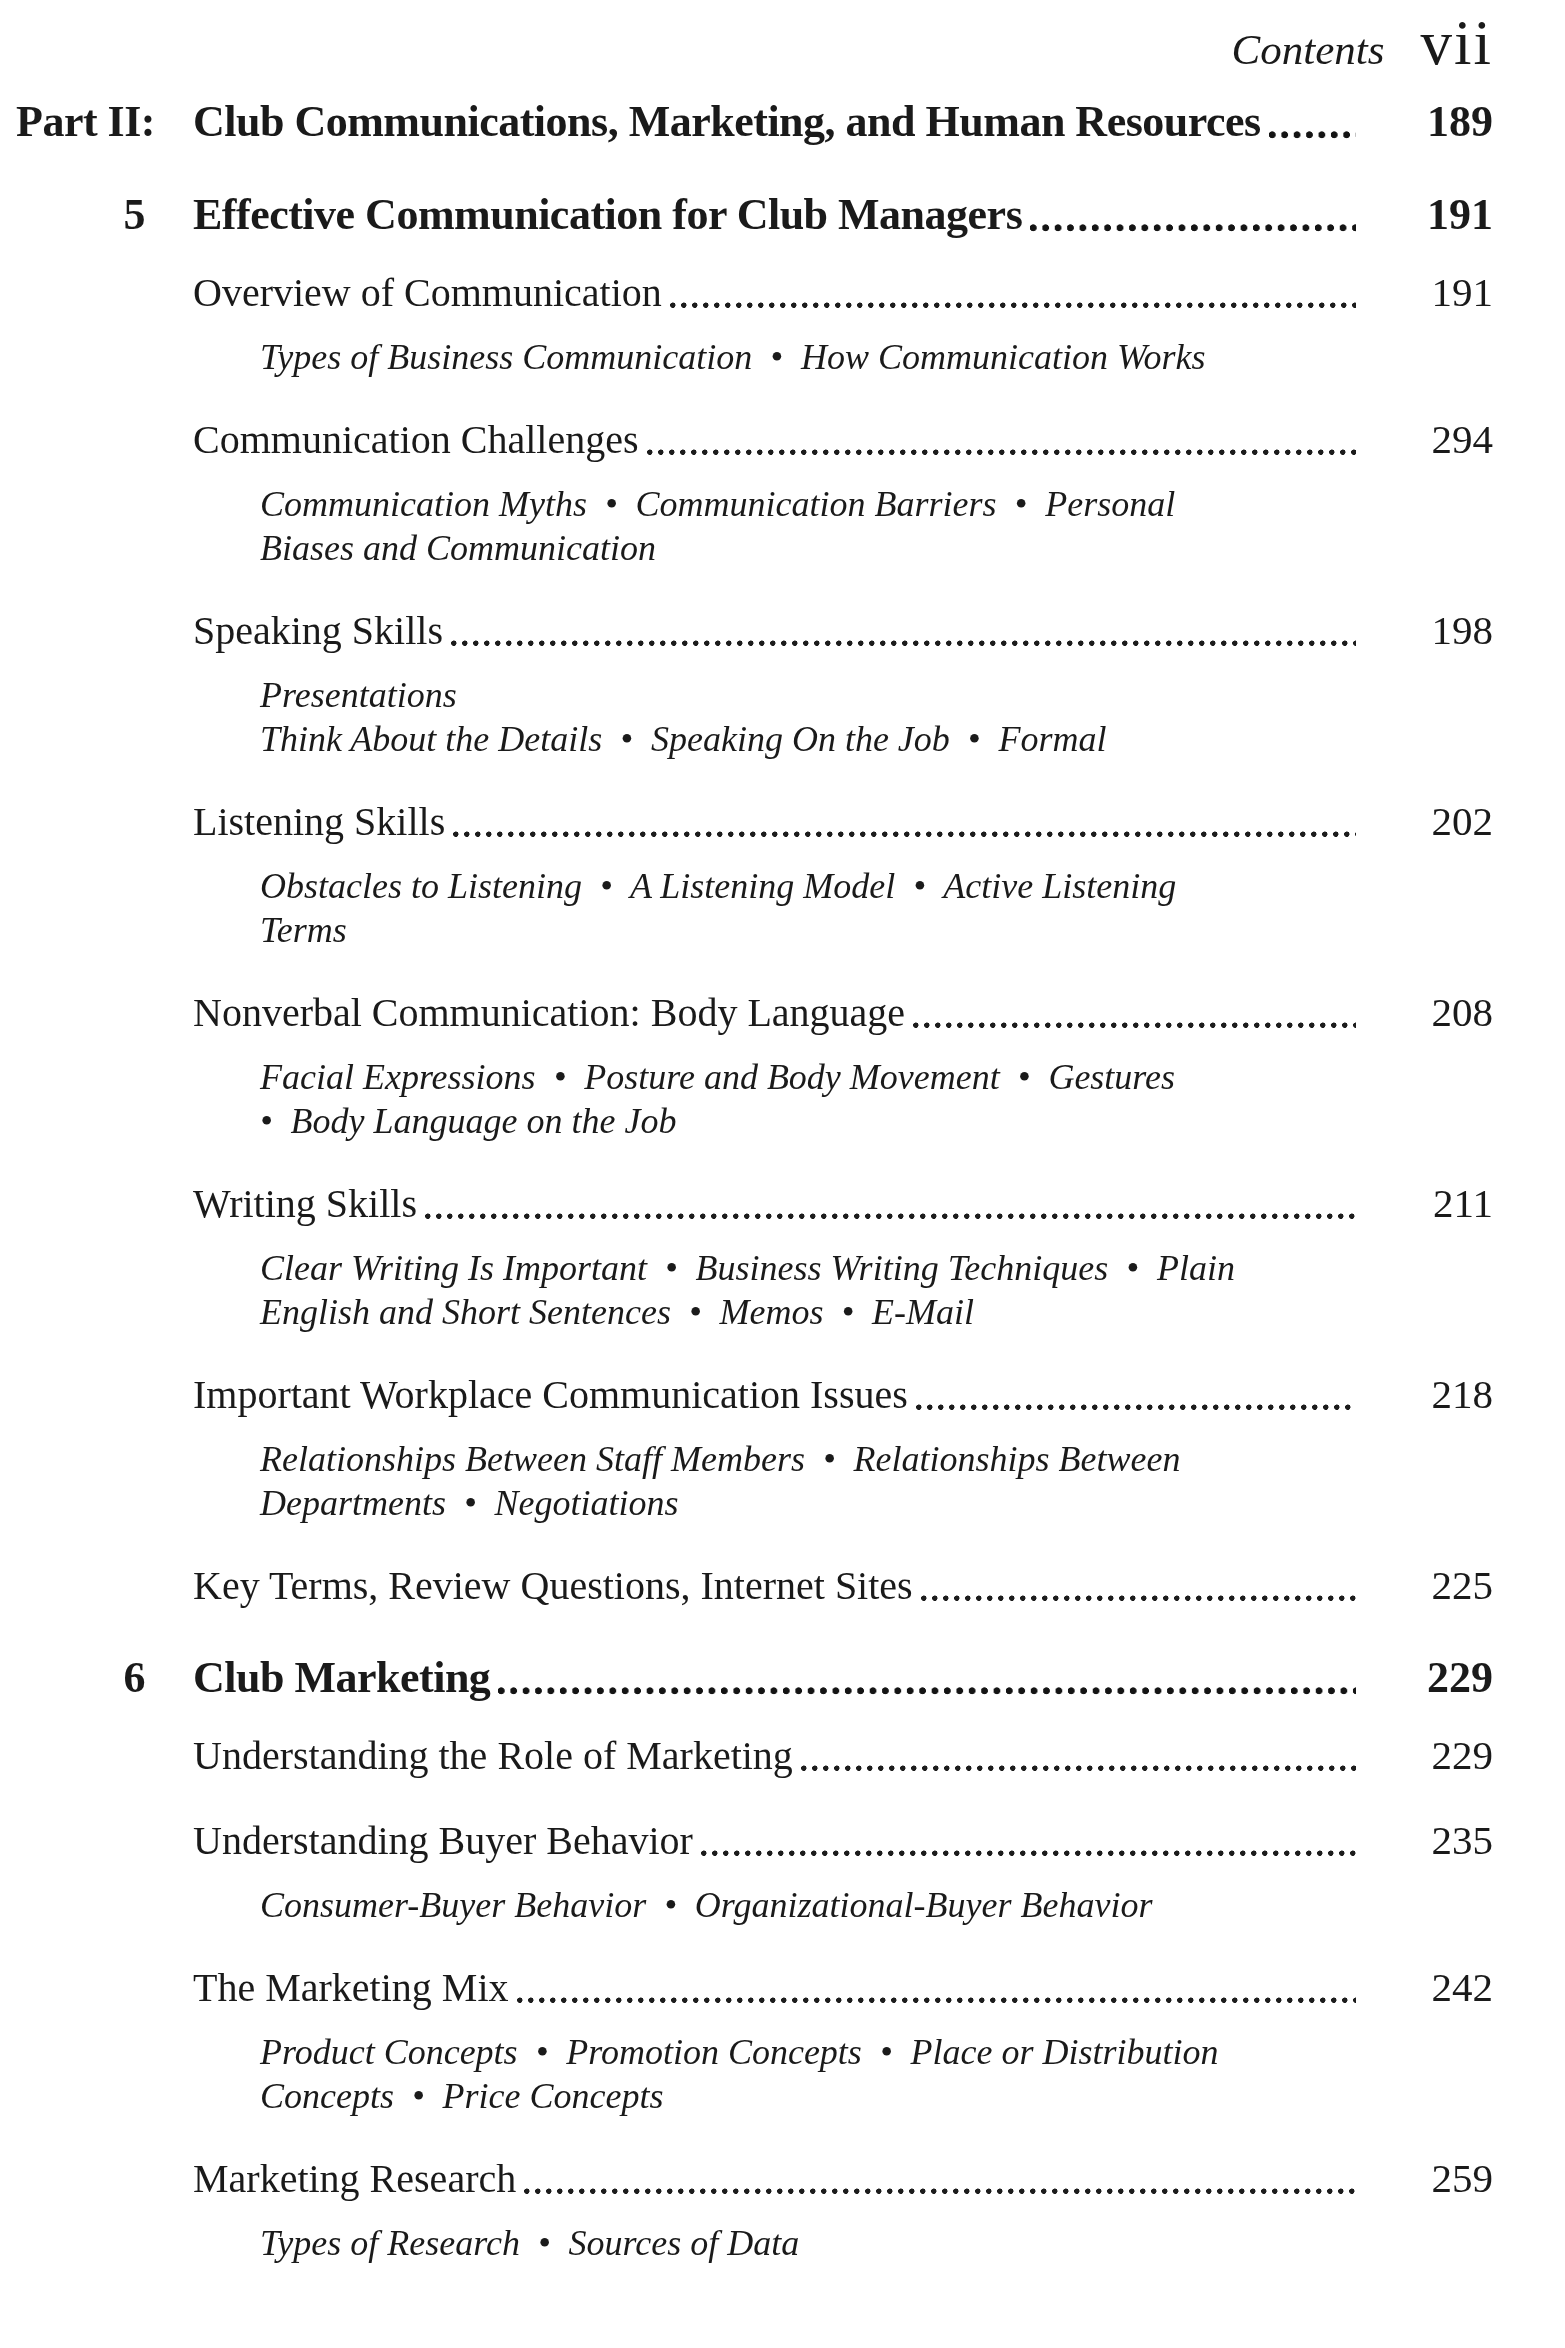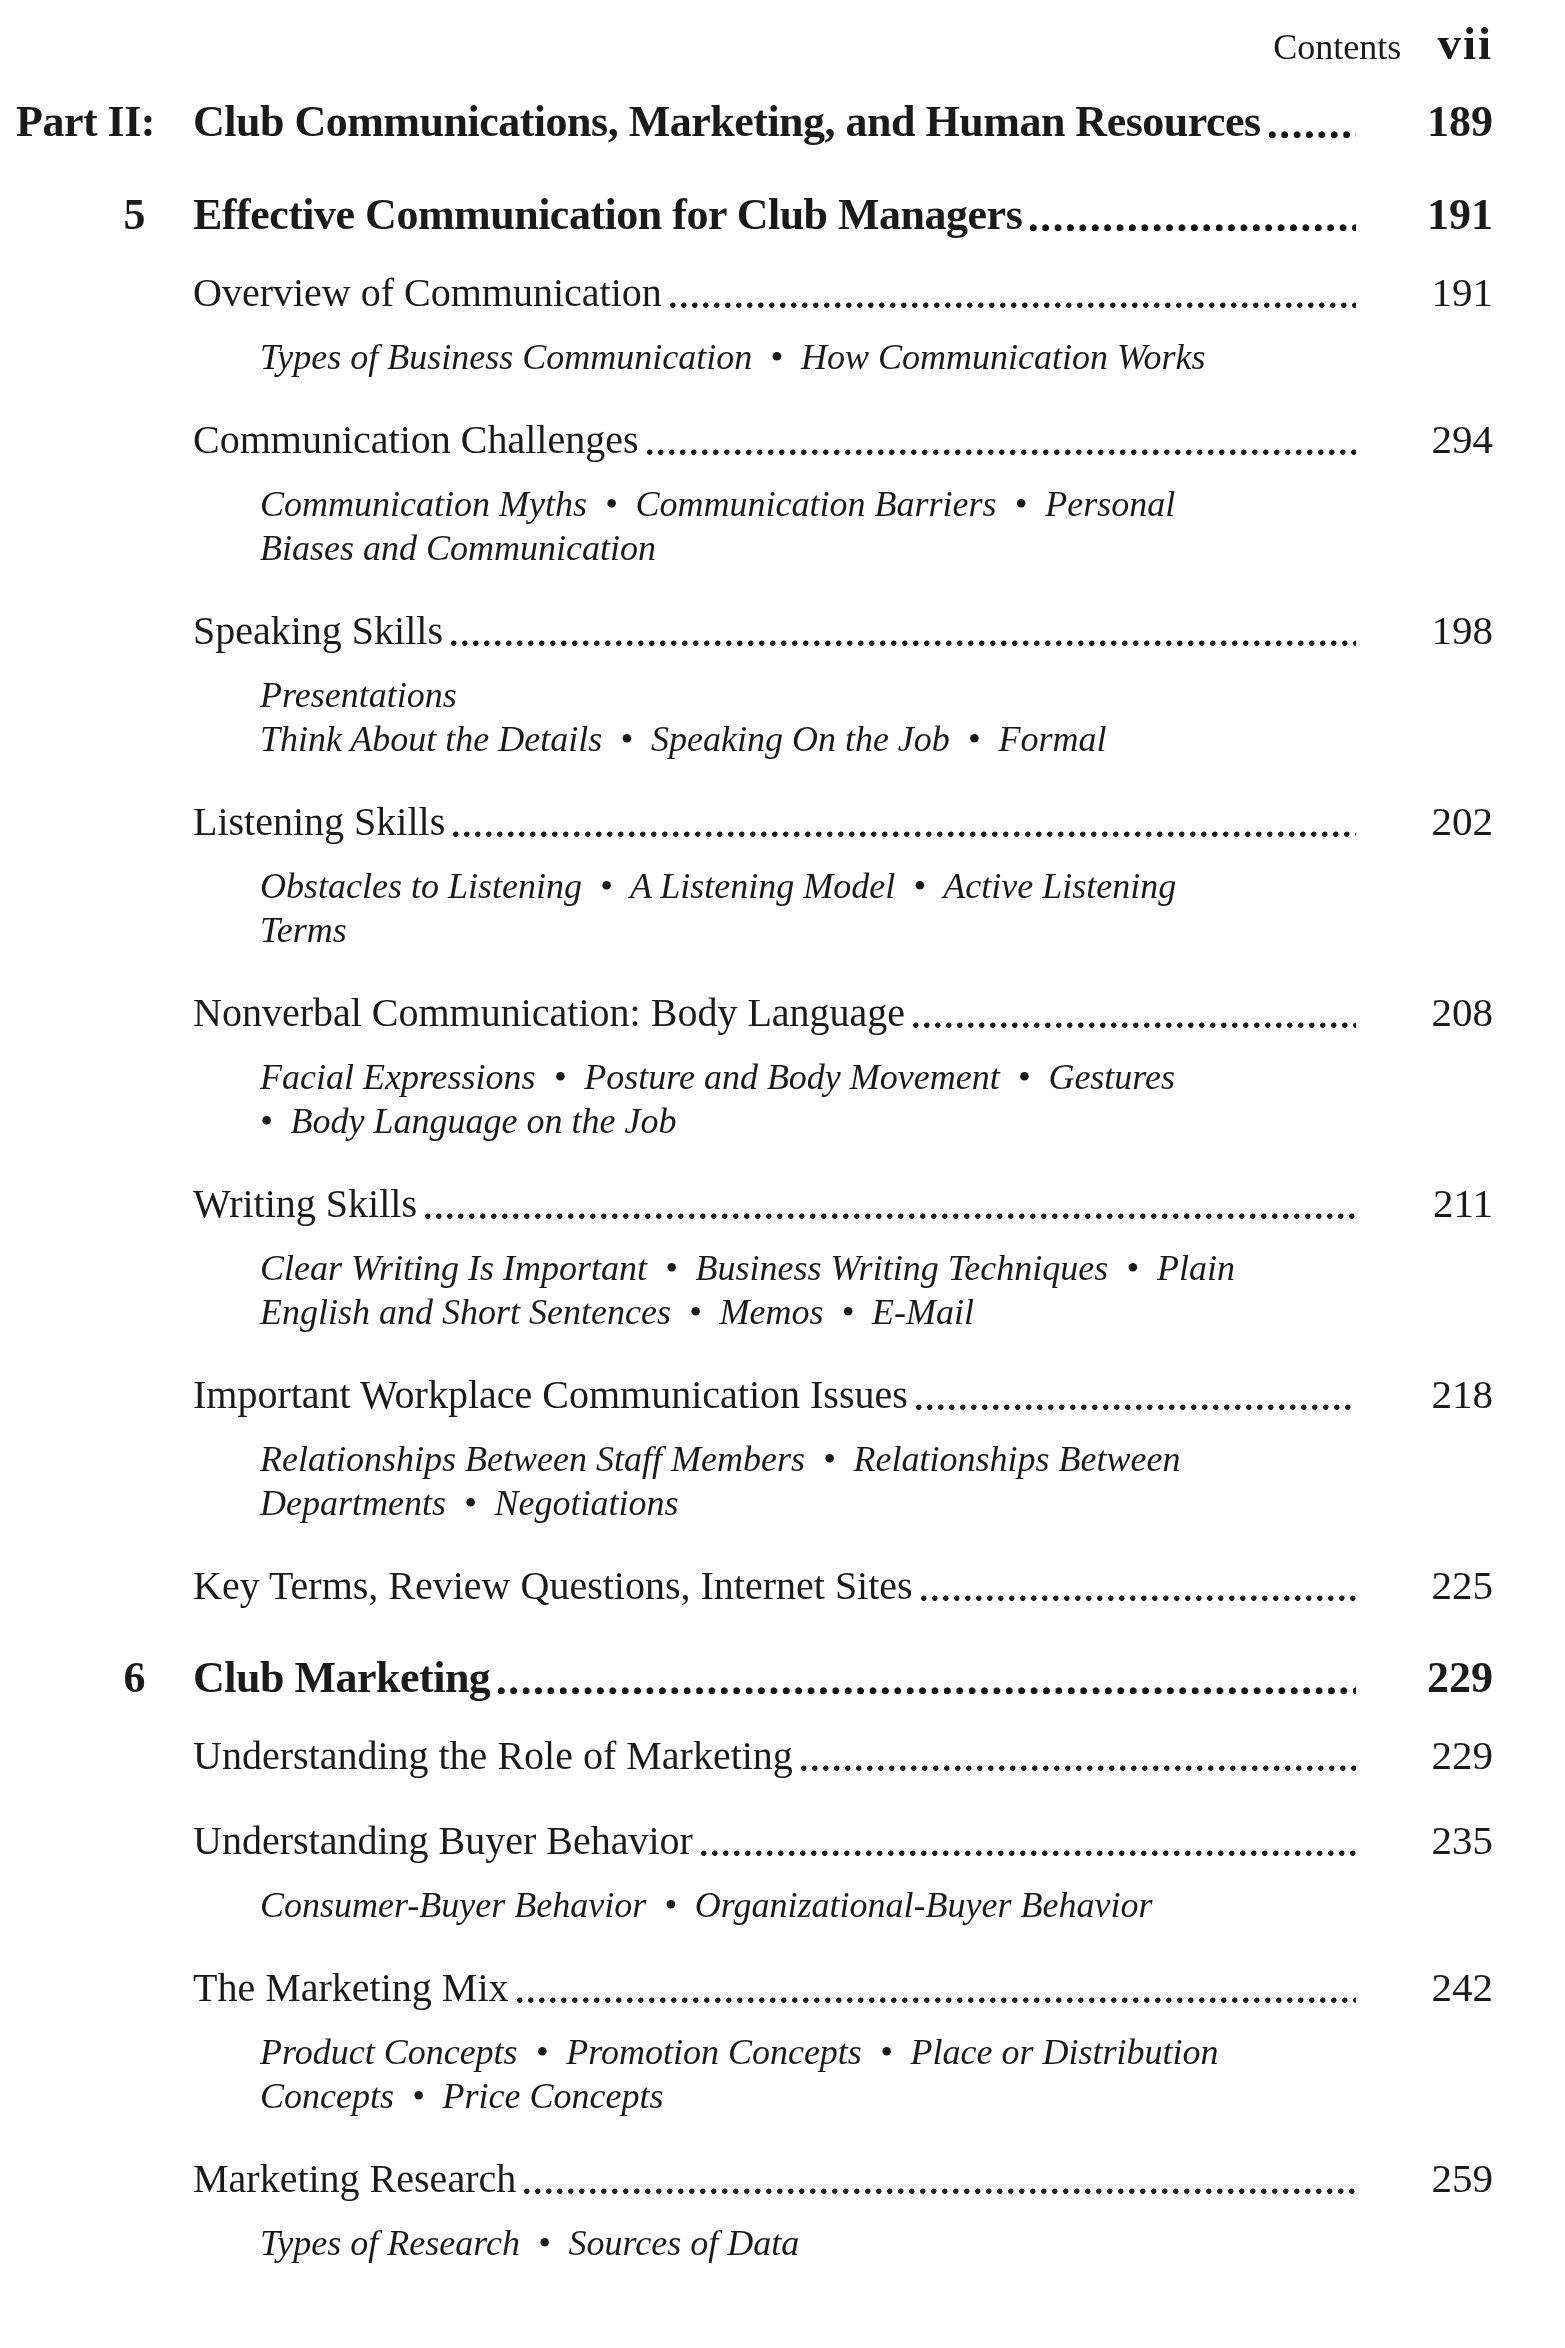--- a/index.html
+++ b/index.html
@@ -15,22 +15,22 @@
   }
 
   
   .page-header {
     display: flex;
     justify-content: flex-end;
     align-items: baseline;
     gap: 36px;
     height: 50px;
   }
-  .running-title { font-size: 36px; line-height: 50px; }
-  .folio { font-weight: 700; font-size: 47px; line-height: 50px; letter-spacing: 2px; }
+  .running-title { font-style: italic; font-size: 43px; line-height: 50px; }
+  .folio { font-weight: 400; font-size: 63px; line-height: 50px; letter-spacing: 2px; }
 
   
   .row { display: flex; align-items: baseline; }
   .row-part    { margin-top: 28px; }
   .row-chapter { margin-top: 42px; }
   .row-section { margin-top: 36px; justify-content: center; }
   .row-section.after-chapter { margin-top: 28px; }
   .row-topics  { margin-top: 18px; }
 
   .heading { font-weight: 700; font-size: 44px; line-height: 51px; letter-spacing: -0.5px; }

